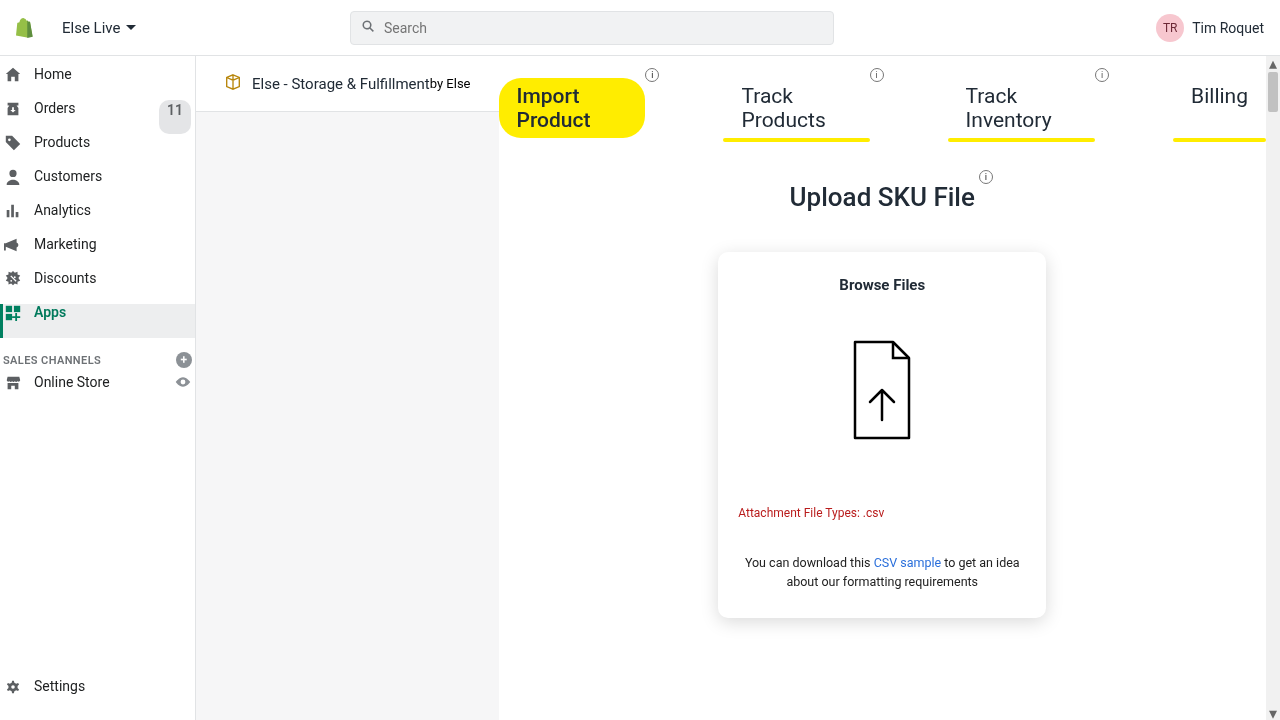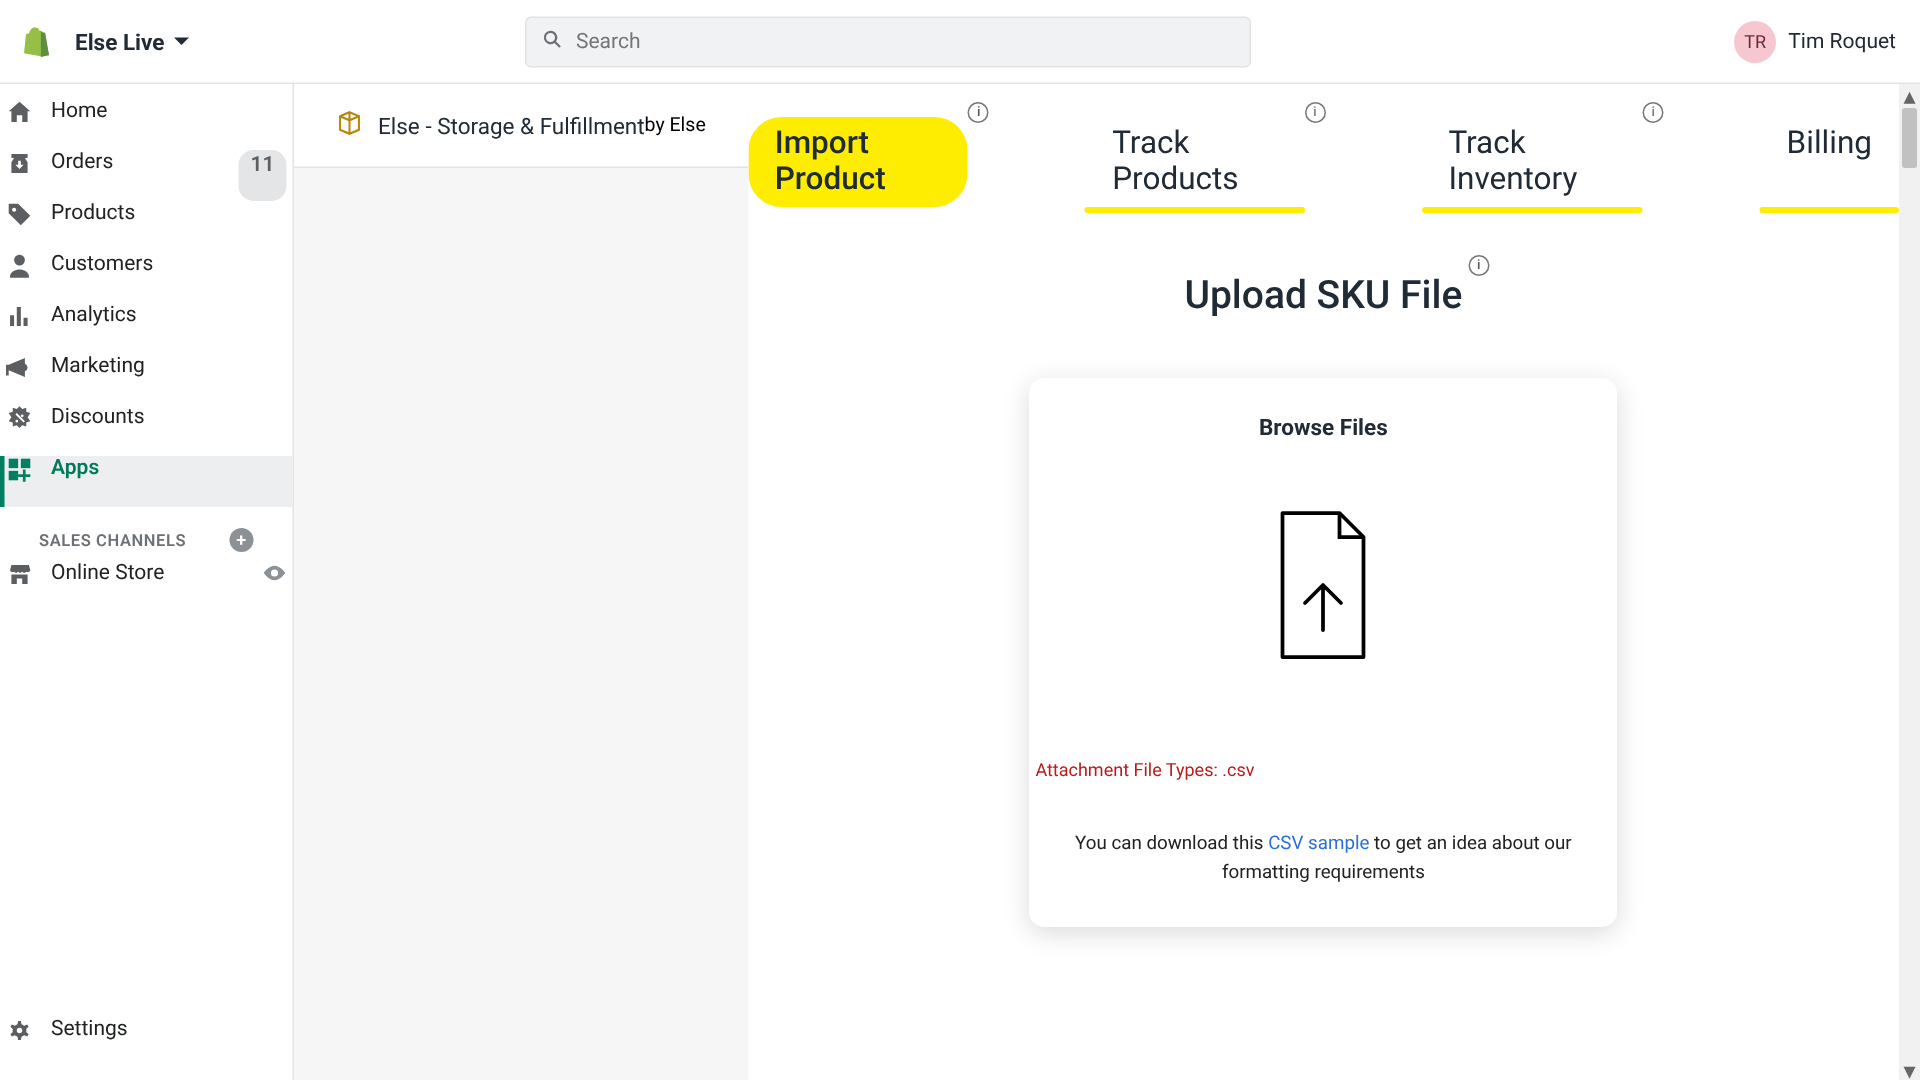--- a/index.html
+++ b/index.html
@@ -1,40 +1,40 @@
 <!DOCTYPE html>
 <html><head>
 <meta charset="utf-8">
 <style>
   *{box-sizing:border-box;margin:0;padding:0;font-family:-apple-system,BlinkMacSystemFont,"Segoe UI",Roboto,Helvetica,Arial,sans-serif;}
   html,body{height:100%;width:100%;}
   body{width:1280px;height:720px;overflow:hidden;background:#fff;color:#212b36;}
   
   .topbar{height:56px;border-bottom:1px solid #e1e3e5;display:flex;align-items:center;padding:0 16px;position:relative;}
   .brand{display:flex;align-items:center;gap:8px;}
-  .store-select{display:flex;align-items:center;gap:6px;font-weight:700;font-size:15px;cursor:pointer;margin-left:8px;}
+  .store-select{display:flex;align-items:center;gap:6px;font-weight:400;font-size:15px;cursor:pointer;margin-left:20px;}
   .caret-down{width:0;height:0;border-left:5px solid transparent;border-right:5px solid transparent;border-top:5px solid #212b36;}
   .search-wrap{position:absolute;left:350px;right:446px;top:11px;}
   .search{width:100%;height:34px;background:#f1f2f3;border:1px solid #e1e3e5;border-radius:4px;display:flex;align-items:center;padding:0 10px;gap:8px;color:#6d7175;}
   .search input{border:none;background:transparent;outline:none;font-size:14px;width:100%;color:#212b36;}
   .user-wrap{position:absolute;right:16px;display:flex;align-items:center;gap:8px;}
   .avatar{width:28px;height:28px;border-radius:50%;background:#f7c7cf;color:#6b2835;font-size:12px;font-weight:400;display:flex;align-items:center;justify-content:center;}
   .username{font-size:14px;text-align:right;}
   
   .layout{display:flex;height:calc(100% - 56px);}
   .sidebar{width:196px;border-right:1px solid #e1e3e5;display:flex;flex-direction:column;padding-top:10px;}
   .nav-item{display:flex;height:34px;padding:0 4px;font-size:14px;color:#202223;gap:12px;cursor:pointer;position:relative;}
   .nav-item.active{background:#edeeef;color:#007a5c;font-weight:600;}
   .nav-item.active::before{content:"";position:absolute;left:0;top:0;bottom:0;width:3px;background:#008060;}
   .nav-item.active .nav-icon svg{fill:#008060;}
   .nav-icon{width:18px;height:18px;display:flex;align-items:center;justify-content:center;flex:0 0 18px;}
   .nav-icon svg{fill:#5c5f62;}
   .nav-item.active .nav-icon svg *{fill:#008060;}
   .badge{margin-left:auto;background:#e4e5e7;color:#5c5f62;border-radius:10px;font-size:14px;padding:2px 8px;font-weight:600;}
-  .section-title{font-size:11px;font-weight:600;color:#6d7175;letter-spacing:0.4px;padding:14px 26px 6px;display:flex;align-items:center;justify-content:space-between;}
+  .section-title{font-size:11px;font-weight:600;color:#6d7175;letter-spacing:0.4px;padding:14px 3px 6px;display:flex;align-items:center;justify-content:space-between;}
   .add-circle{width:16px;height:16px;border-radius:50%;background:#8c9196;color:#fff;font-size:12px;display:flex;align-items:center;justify-content:center;line-height:1;}
   .eye{width:16px;height:16px;color:#8c9196;margin-left:auto;}
   .spacer{flex:1;}
   .settings{border-top:none;margin-bottom:8px;}
   
   .main{flex:1;display:flex;flex-direction:row;background:#f6f6f7;min-width:0;}
   .app-header{height:56px;background:#fff;border-bottom:1px solid #e1e3e5;display:flex;align-items:center;padding:0 28px;font-size:15px;}
   .app-header .title{display:flex;align-items:center;gap:10px;}
   .app-header .by{margin-left:auto;color:#000000;font-size:13px;}
   .package-icon{color:#c9a227;}
@@ -45,21 +45,21 @@
   .scroller-btn.up{top:0;} .scroller-btn.down{bottom:0;}
   .content{position:absolute;left:0;right:14px;top:0;bottom:0;overflow:hidden;}
   .tabs{display:flex;gap:78px;justify-content:center;margin-top:22px;}
   .tab{position:relative;font-size:21px;padding:6px 18px;cursor:pointer;}
   .tab.active-tab{background:#ffed00;border-radius:22px;font-weight:500;}
   .tab:not(.active-tab)::after{content:"";position:absolute;left:0;right:0;bottom:-4px;height:4px;background:#ffed00;border-radius:2px;}
   .info-dot{position:absolute;top:-10px;right:-14px;width:14px;height:14px;border:1px solid #777;border-radius:50%;font-size:9px;display:flex;align-items:center;justify-content:center;color:#555;background:#fff;}
   .section-heading{text-align:center;margin-top:44px;font-size:26px;font-weight:500;position:relative;display:flex;justify-content:center;}
   .section-heading .htext{position:relative;}
   .section-heading .info-dot{top:-12px;right:-18px;}
-  .card{width:392px;margin:40px auto 0;background:#fff;border-radius:10px;box-shadow:0 4px 18px rgba(0,0,0,0.15);padding:24px 4px 26px;}
+  .card{width:328px;margin:40px auto 0;background:#fff;border-radius:10px;box-shadow:0 4px 18px rgba(0,0,0,0.15);padding:24px 20px 26px;}
   .card .card-title{text-align:center;font-weight:700;font-size:15px;margin-bottom:28px;}
   .upload-zone{display:flex;justify-content:center;align-items:center;height:140px;cursor:pointer;}
   .filetypes{font-size:12px;margin-top:44px;color:#b91c1c;}
   .confirm-wrap{display:flex;justify-content:center;margin-top:36px;}
   .confirm-btn{background:#ffed00;border:none;border-radius:20px;padding:9px 26px;font-size:15px;font-weight:500;cursor:pointer;}
   .hint{font-size:12.5px;text-align:center;margin-top:34px;color:#222;line-height:1.5;}
   .hint a{color:#2a6fdb;text-decoration:none;cursor:pointer;}
 </style>
 </head>
 <body>

